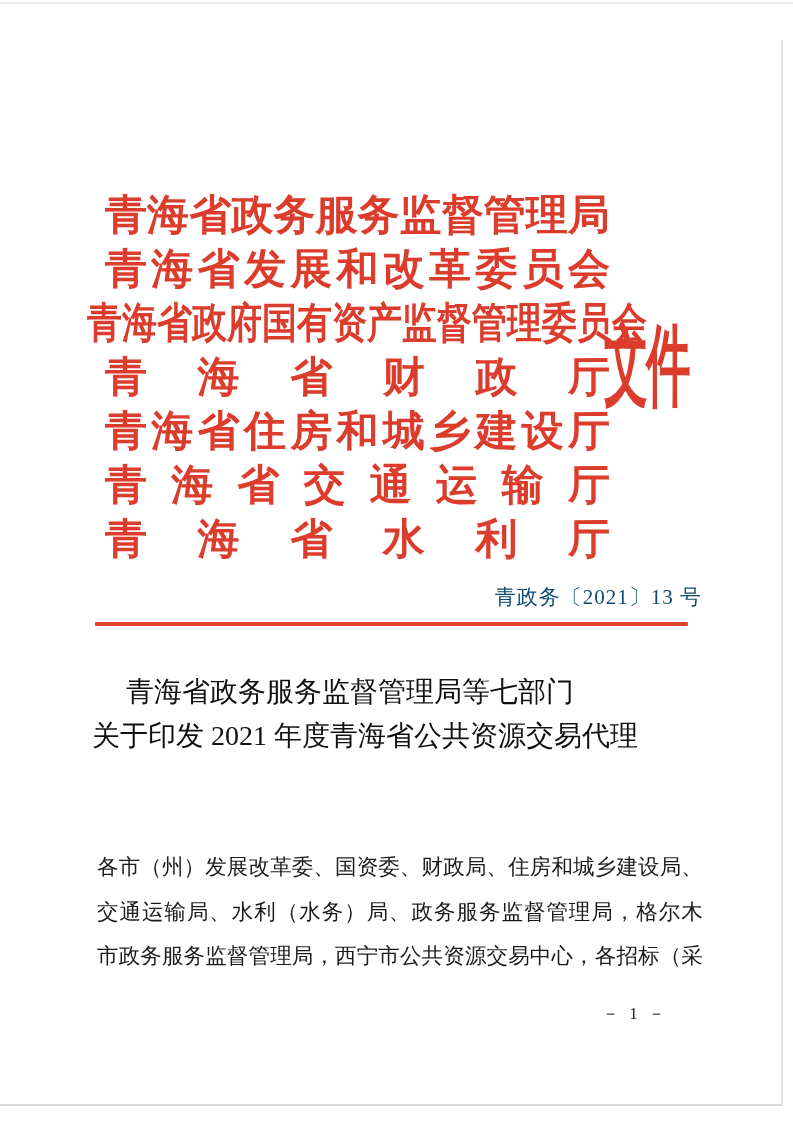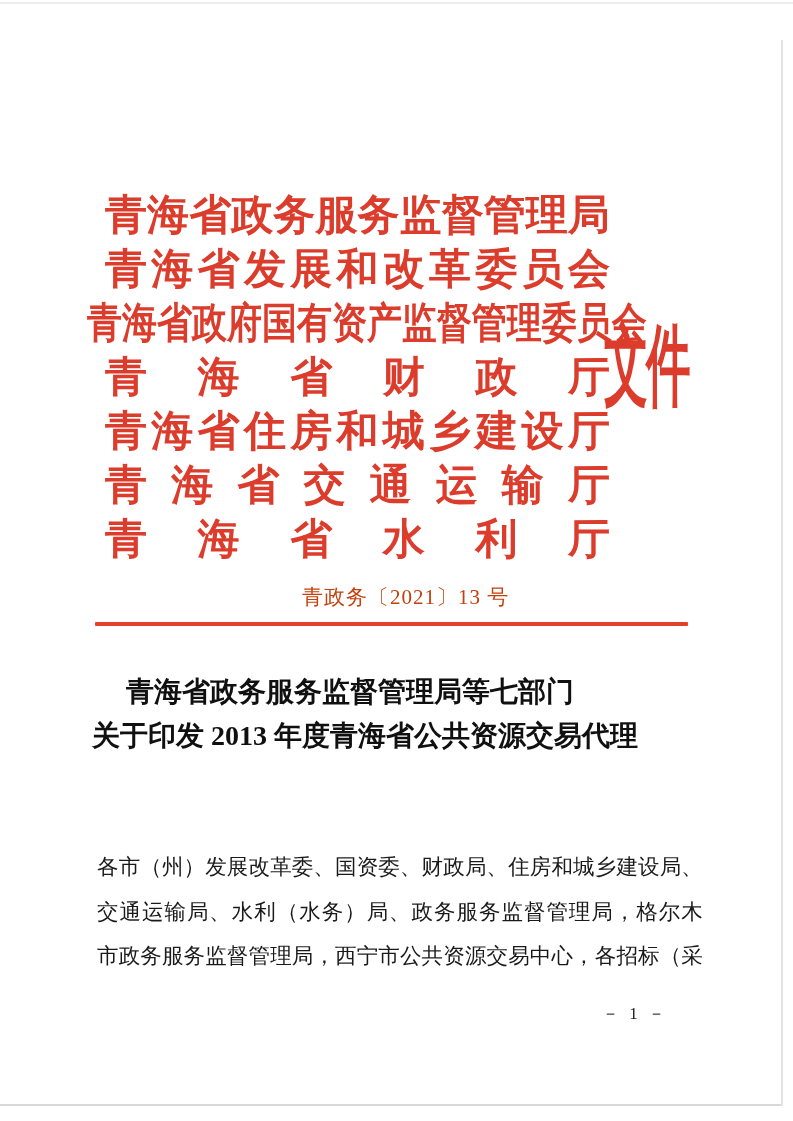--- a/index.html
+++ b/index.html
@@ -68,23 +68,23 @@
     white-space: nowrap;
     letter-spacing: -2px;
   }
 
   
   .doc-number {
     position: absolute;
     left: 109px;
     top: 583px;
     width: 593px;
-    text-align: center;
+    text-align: right;
     font-size: 21px;
-    color: #c2410c;
+    color: #0c4a6e;
     white-space: nowrap;
     letter-spacing: 1px;
   }
 
   
   .red-rule {
     position: absolute;
     left: 95px;
     top: 622px;
     width: 593px;
@@ -94,21 +94,21 @@
   }
 
   
   .doc-title {
     position: absolute;
     left: 92px;
     top: 670px;
     width: 516px;
     text-align: center;
     font-size: 28px;
-    font-weight: bold;
+    font-weight: normal;
     color: #101010;
     line-height: 44px;
   }
   .doc-title .t-line { white-space: nowrap; }
 
   
   .body-paragraph {
     position: absolute;
     left: 97px;
     top: 845px;
@@ -230,21 +230,21 @@
   </div>
 
   <div class="doc-type-label">文件</div>
 
   <div class="doc-number">青政务〔2021〕13 号</div>
 
   <div class="red-rule"></div>
 
   <div class="doc-title">
     <div class="t-line">青海省政务服务监督管理局等七部门</div>
-    <div class="t-line">关于印发 2013 年度青海省公共资源交易代理</div>
+    <div class="t-line">关于印发 2021 年度青海省公共资源交易代理</div>
   </div>
 
   <div class="body-paragraph">
     <div class="body-line" data-justify="chars">
         <span>各</span>
         <span>市</span>
         <span>（</span>
         <span>州</span>
         <span>）</span>
         <span>发</span>

